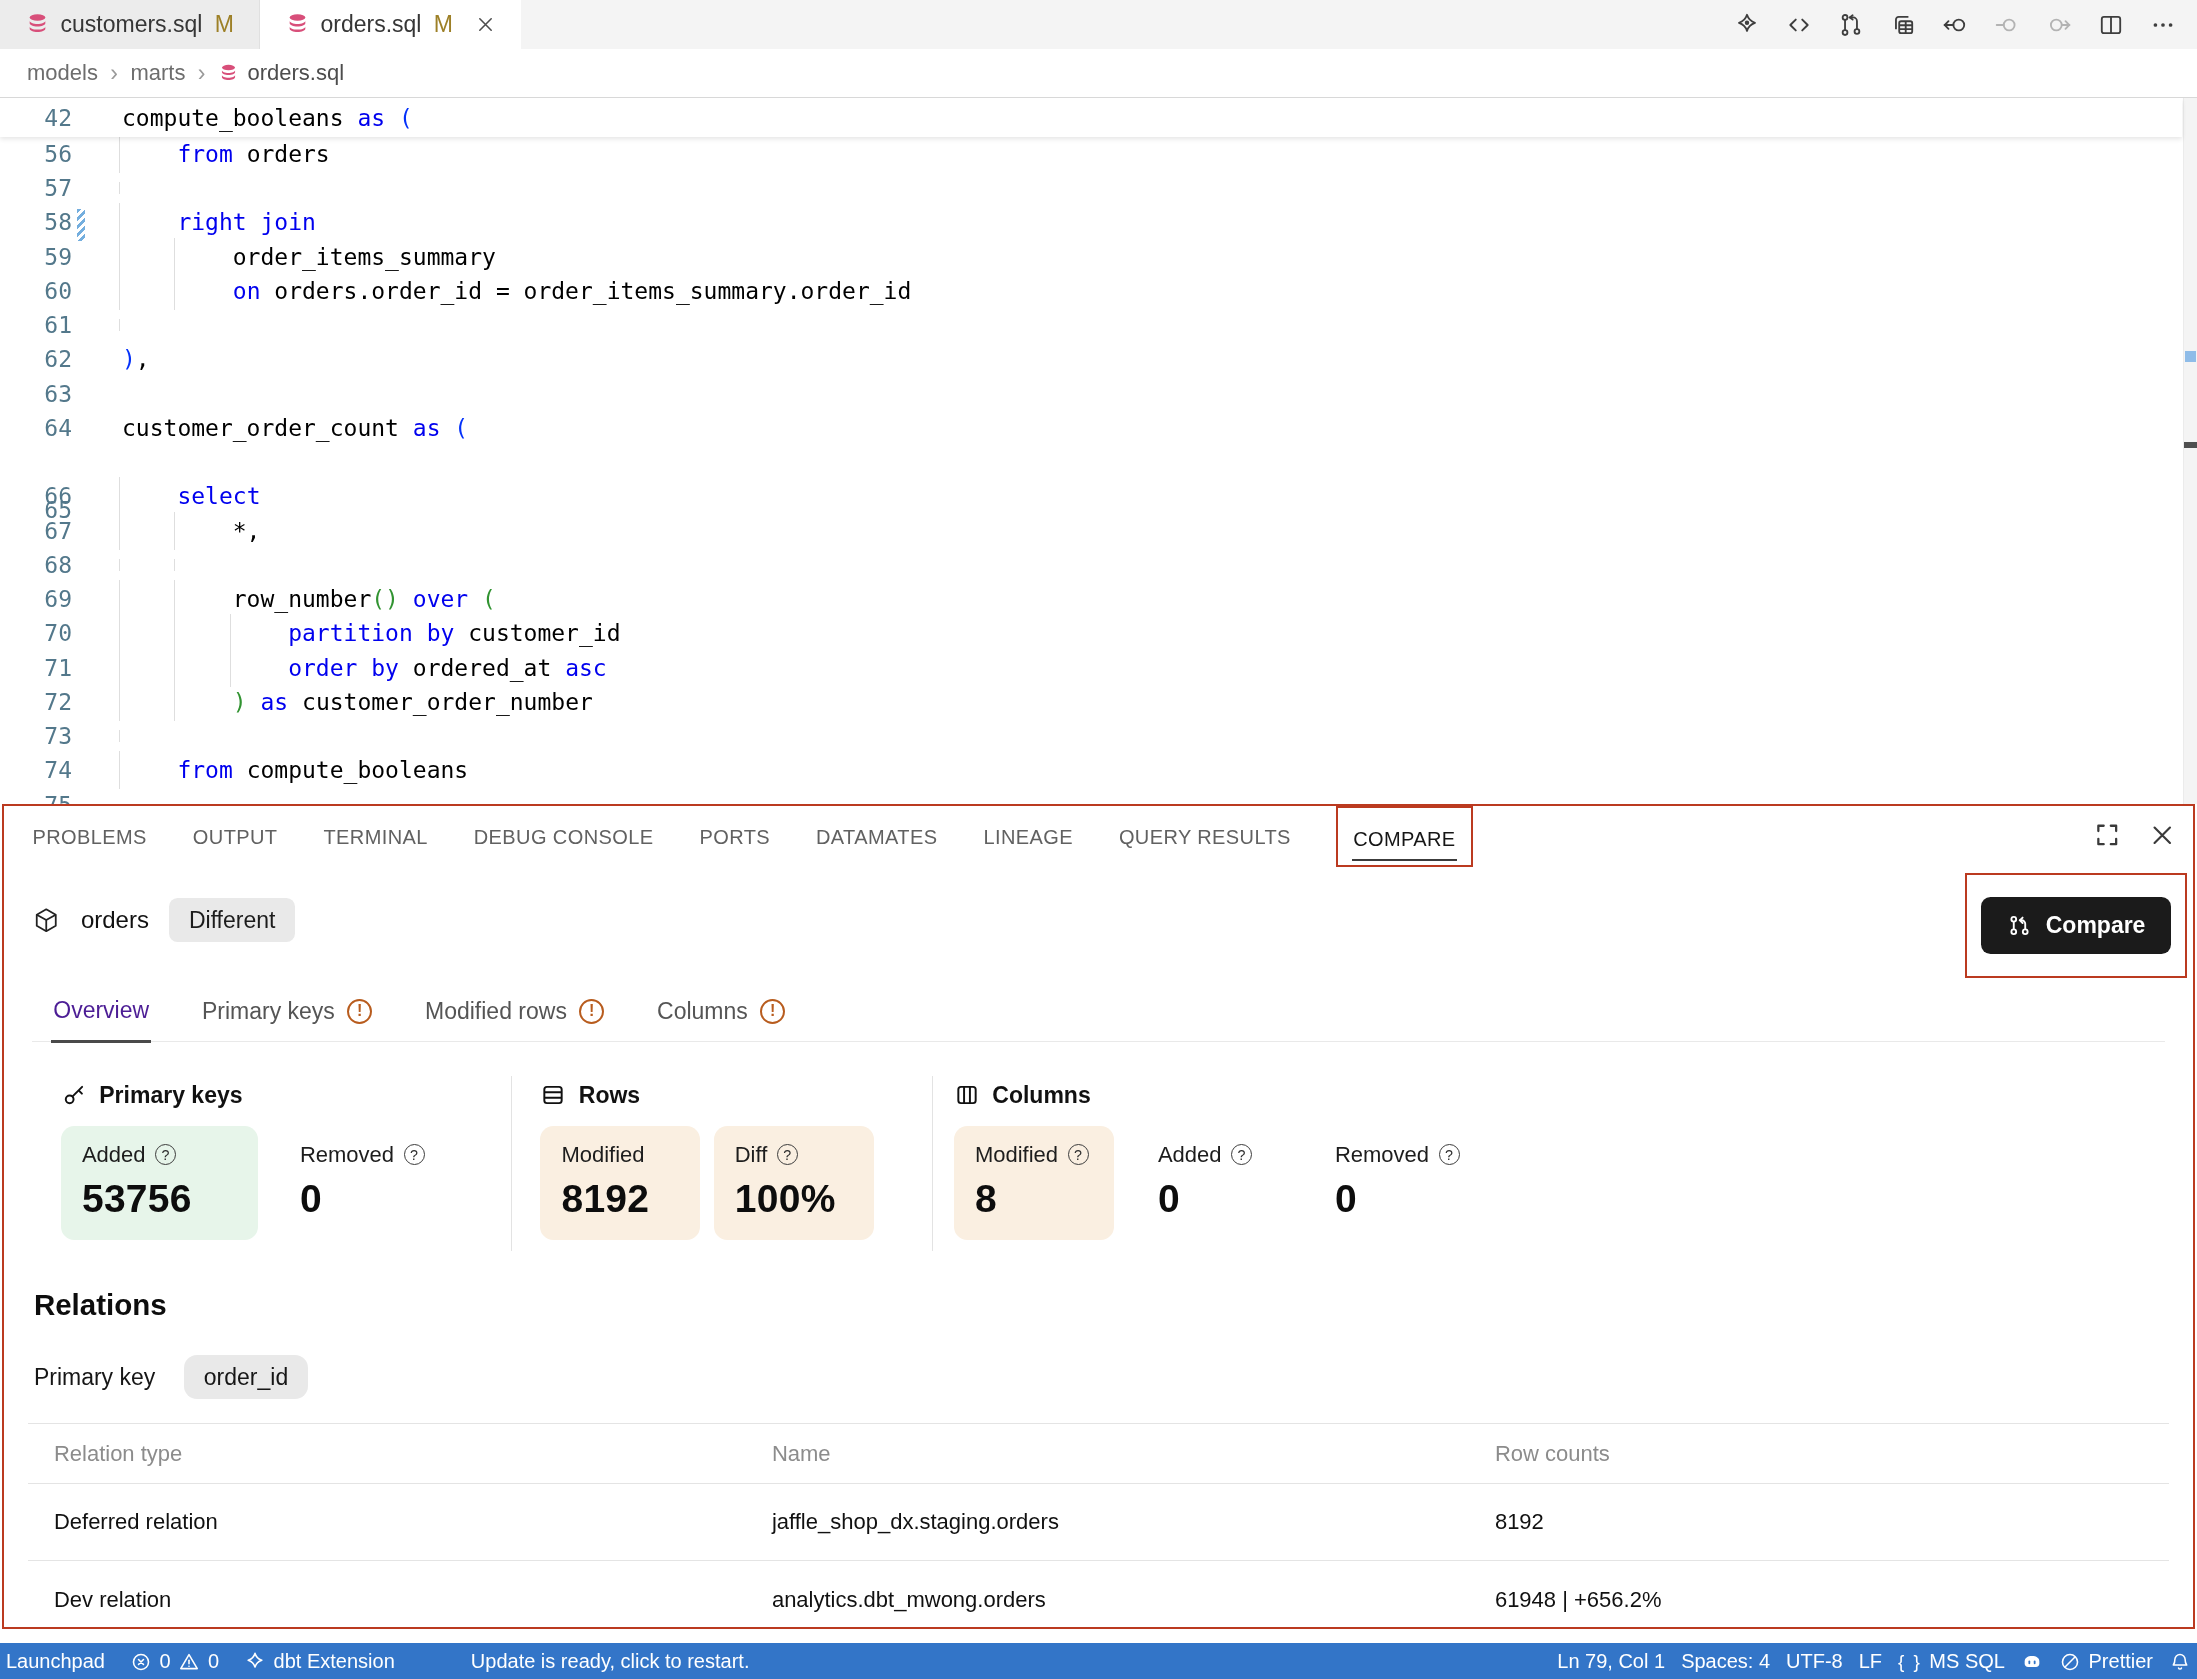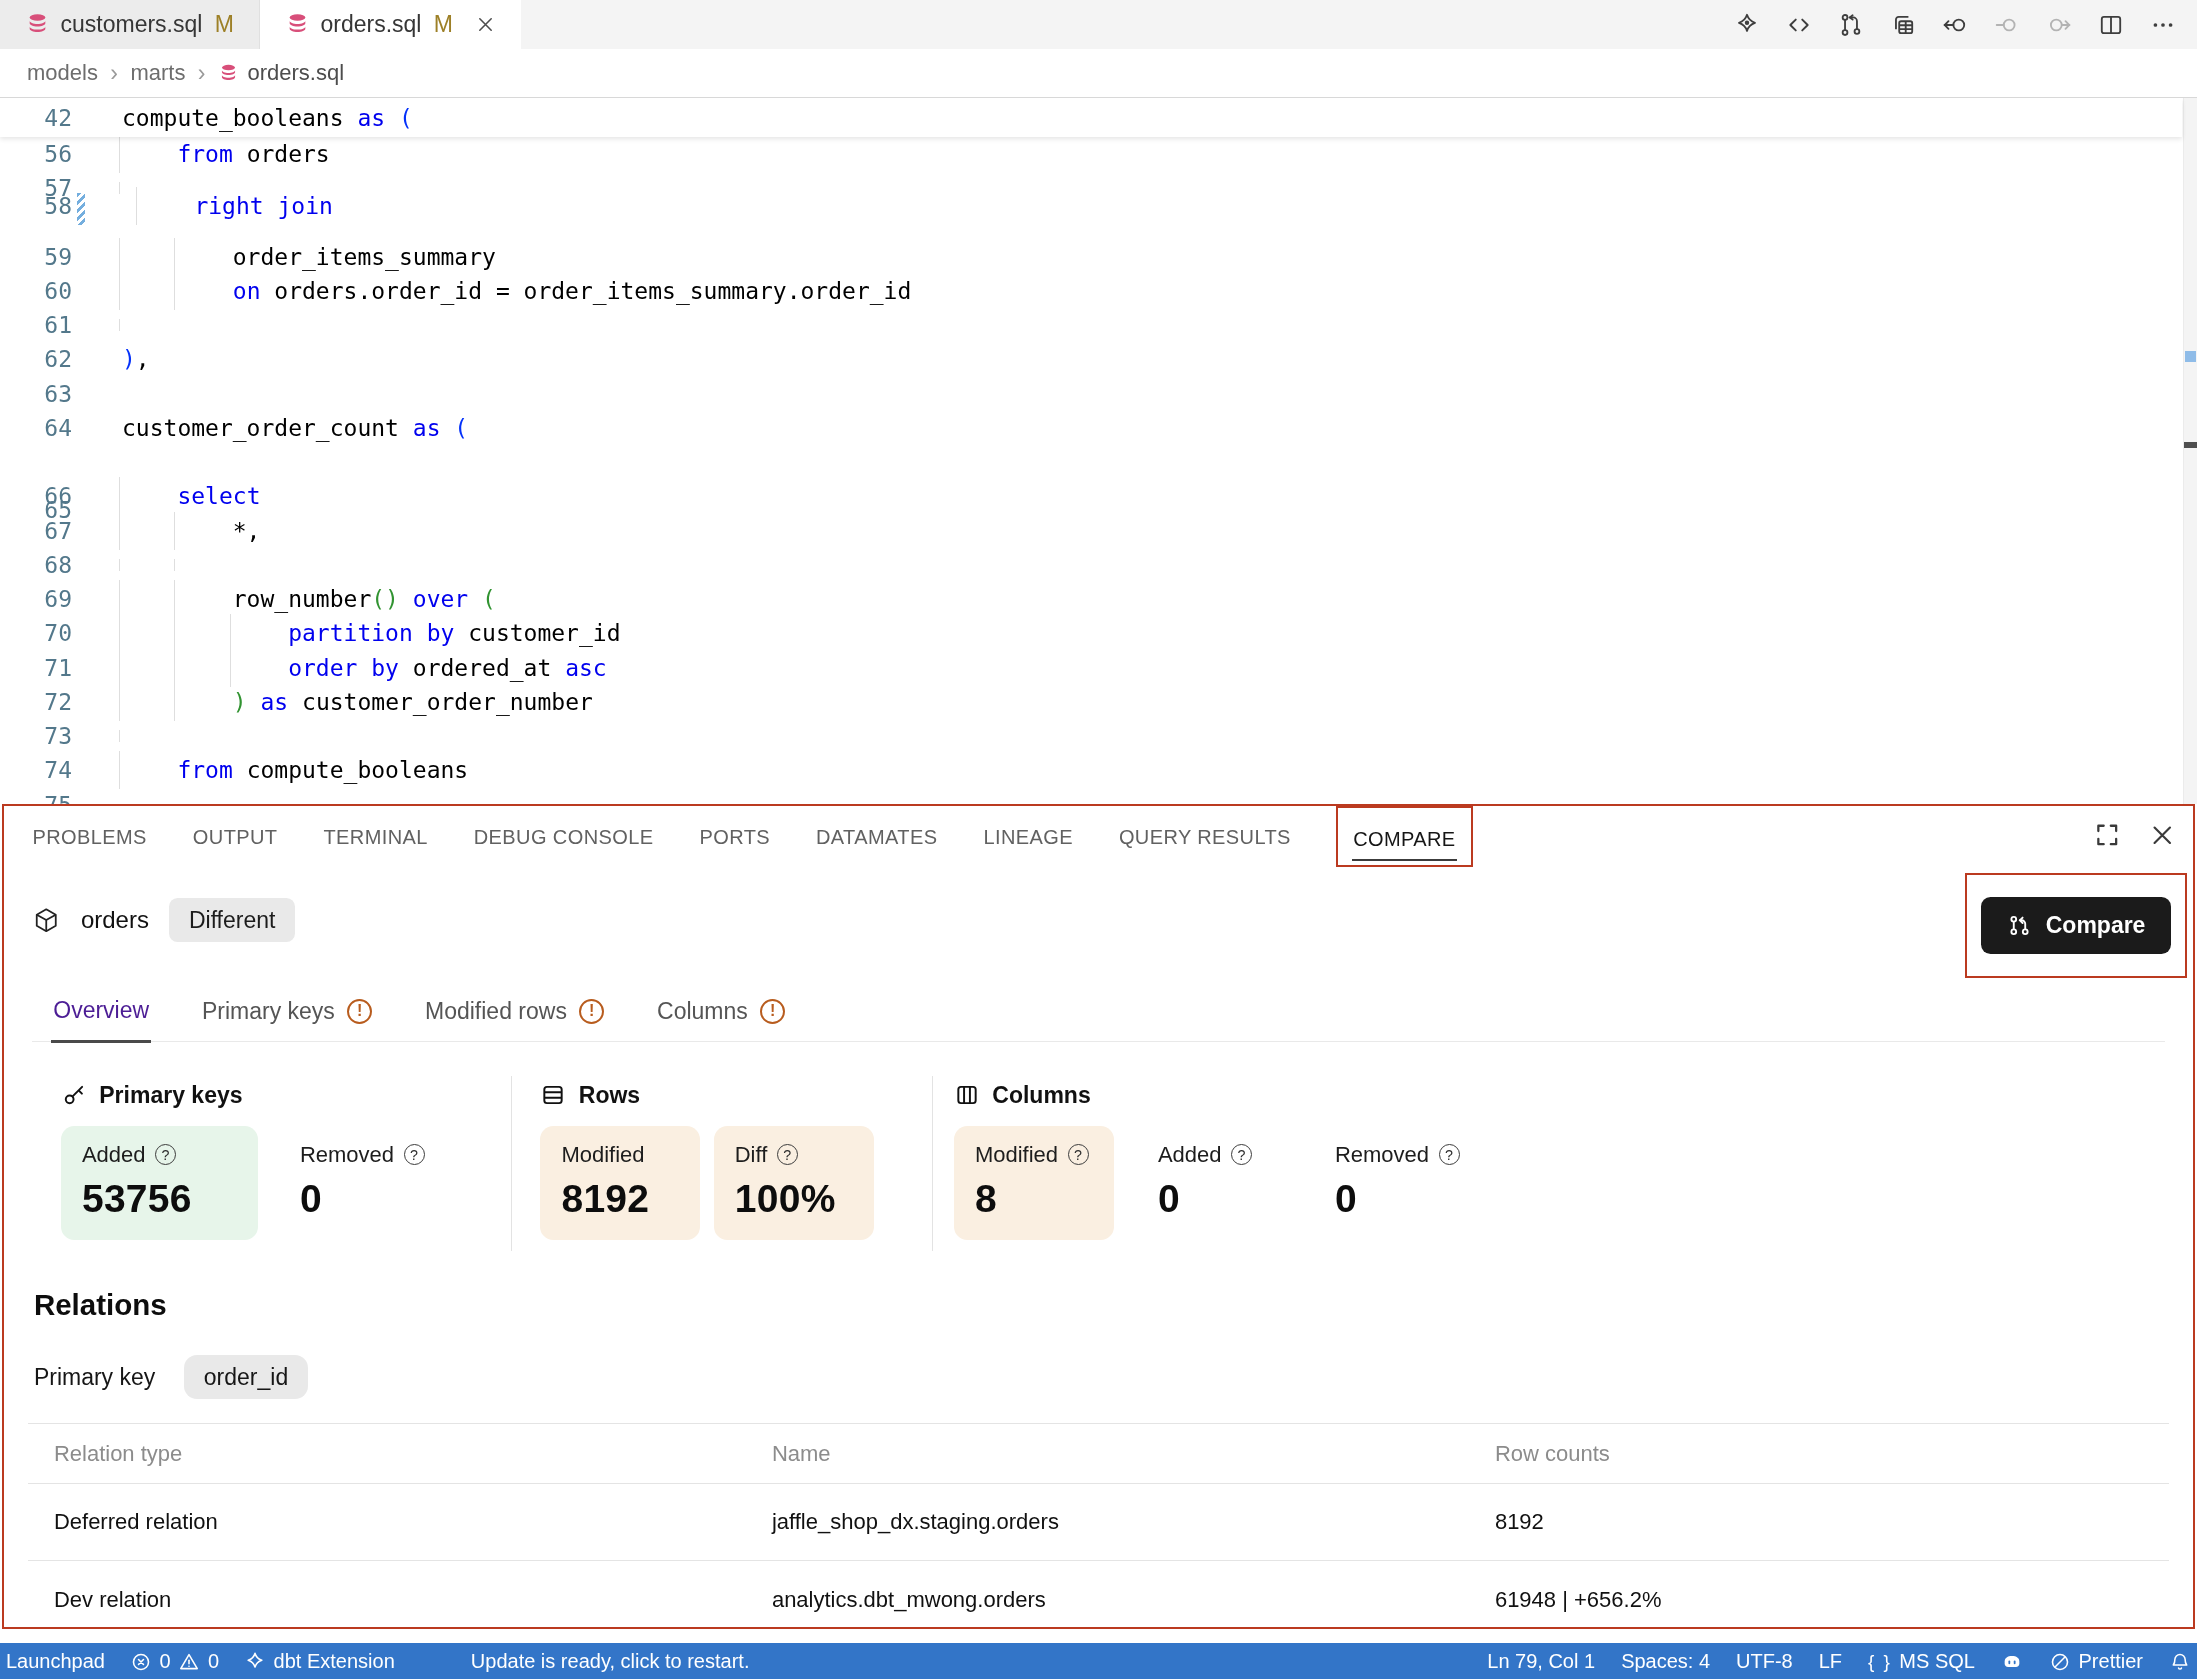--- a/index.html
+++ b/index.html
@@ -103,21 +103,21 @@
   .rel-row.body{height:77px;font-size:22px;color:#111;border-bottom:1px solid #e4e4e4}
   .rel-row.body:last-child{border-bottom:none}
 
   
   .statusbar{position:absolute;top:1643px;left:0;right:0;height:37px;background:var(--sbblue);color:#fff;
     display:flex;align-items:center;font-size:20px;padding:0 6px}
   .sb-left{display:flex;align-items:center;gap:25px}
   .sb-item{display:flex;align-items:center;gap:7.6px;cursor:pointer;white-space:nowrap}
   .sb-msg{margin-left:51px}
   .sb-spacer{flex:1}
-  .sb-right{display:flex;align-items:flex-end;gap:26px}
+  .sb-right{display:flex;align-items:flex-end;gap:16px}
   .sb-ic{width:22px;height:22px}
   .braces{font-size:19px;letter-spacing:1.9px}
 </style>
 </head>
 <body>
 
 <div class="tabbar">
   <div id="etabs" style="display:flex">
       <div class="etab inactive">
         <svg width="25" height="25" viewBox="0 0 24 24" fill="#d84f7a">
@@ -213,21 +213,21 @@
         <span class="line-text"><span>compute_booleans </span><span class="tok-k">as</span><span> </span><span class="tok-b">(</span></span>
       </div>
       <div class="code-line" style="top: 39px;">
         <span class="line-num">56</span>
         <span class="line-text"><span class="guide" style="left: calc(0ch - 2.9px);"></span><span>    </span><span class="tok-k">from</span><span> orders</span></span>
       </div>
       <div class="code-line" style="top: 73px;">
         <span class="line-num">57</span>
         <span class="line-text"><span class="guide" style="left: calc(0ch - 2.9px);"></span></span>
       </div>
-      <div class="code-line" style="top: 91px; gap: 17px;">
+      <div class="code-line" style="top: 107px;">
         <span class="line-num">58</span>
         <span class="gutter-marker"></span>
         <span class="line-text"><span class="guide" style="left: calc(0ch - 2.9px);"></span><span>    </span><span class="tok-k">right join</span></span>
       </div>
       <div class="code-line" style="top: 142px;">
         <span class="line-num">59</span>
         <span class="line-text"><span class="guide" style="left: calc(0ch - 2.9px);"></span><span class="guide" style="left: calc(4ch - 2.9px);"></span><span>        order_items_summary</span></span>
       </div>
       <div class="code-line" style="top: 176px;">
         <span class="line-num">60</span>

